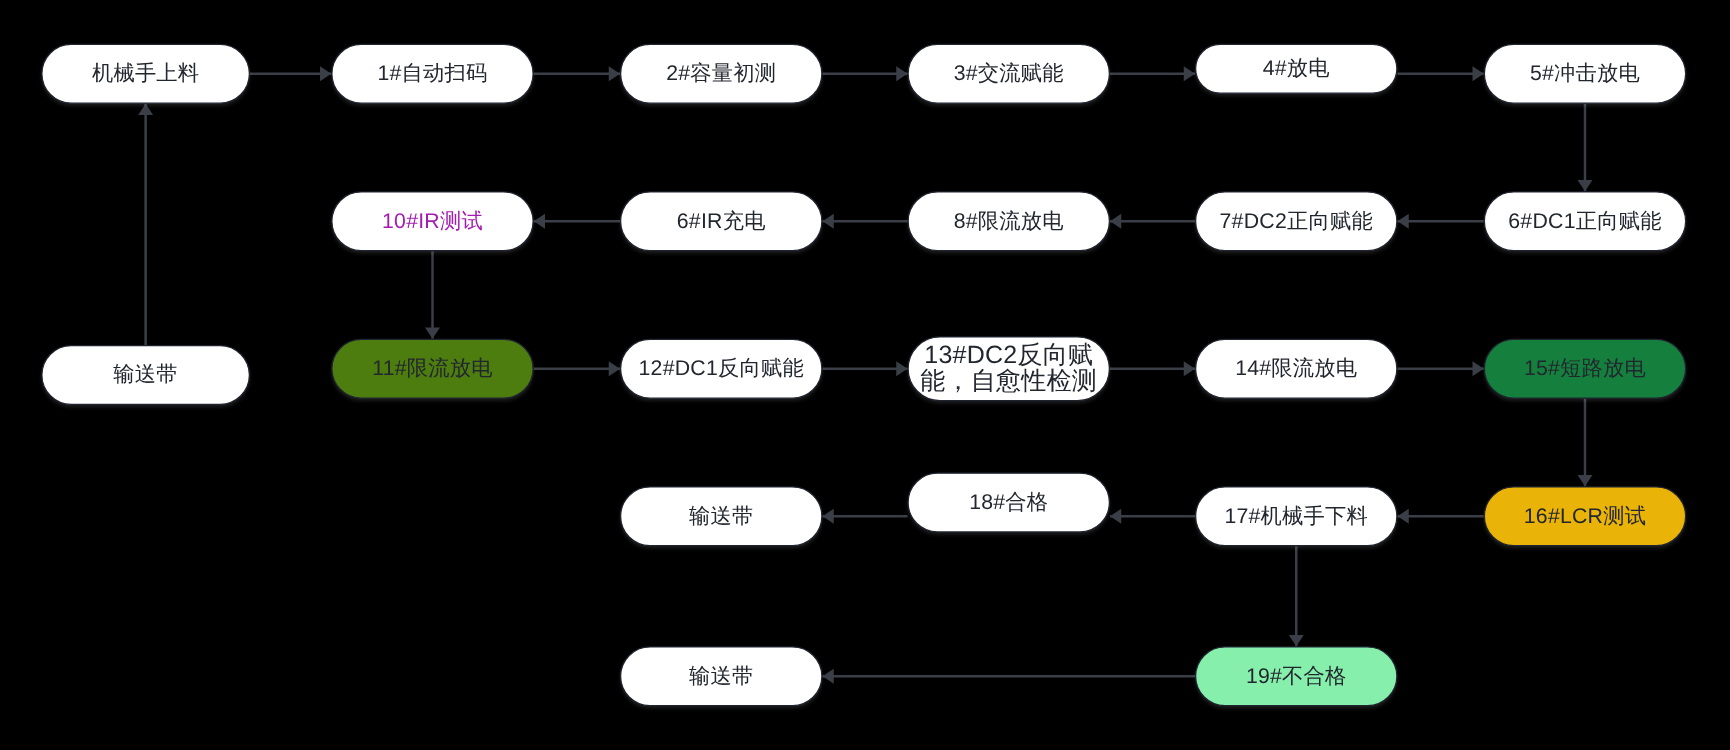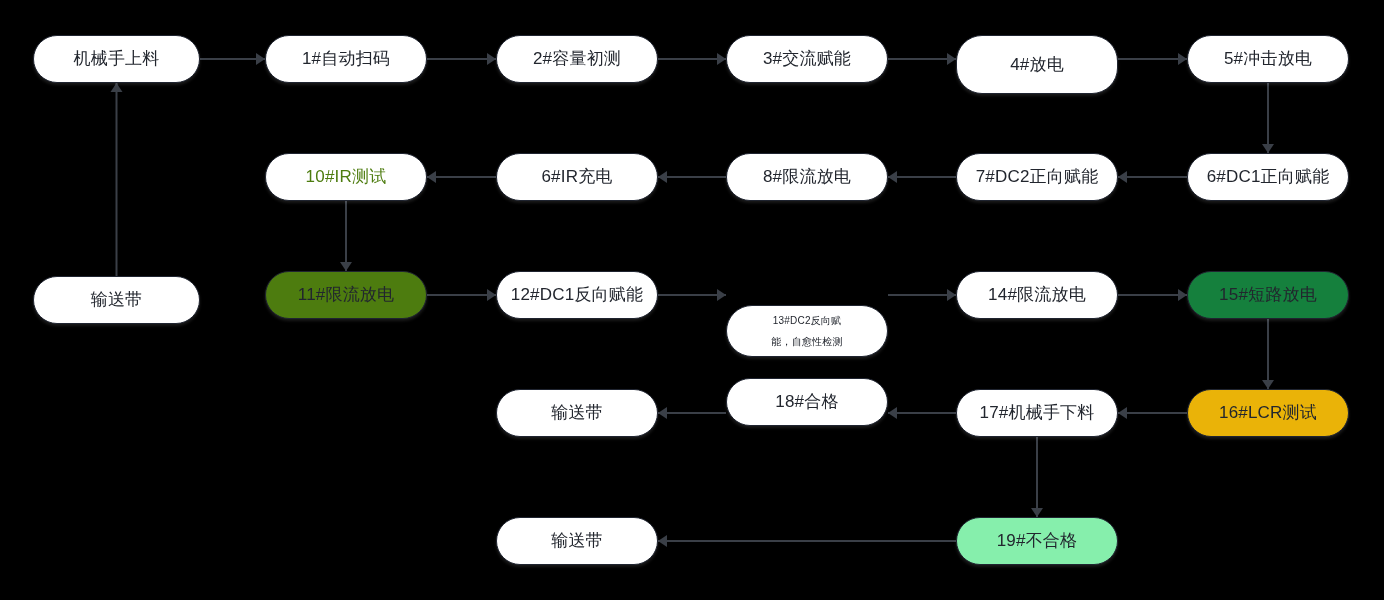--- a/index.html
+++ b/index.html
@@ -36,23 +36,22 @@
     color: #22262e;
     font-size: 17px;
     line-height: 24px;
     letter-spacing: 0.2px;
     box-shadow: 0 2px 3px rgba(255,255,255,0.10);
     white-space: pre-line;
     padding: 0 6px;
     z-index: 2;
   }
   .node.two-line {
-    font-size: 10px;
+    font-size: 20px;
     line-height: 21px;
-    margin-top: 36px;
   }
 </style>
 </head>
 <body>
 
 <div id="canvas">
   <svg id="edge-layer" viewBox="0 0 1384 600" width="1384" height="600">
       <line x1="200" y1="59" x2="265" y2="59" stroke="#3a3f47" stroke-width="2"></line>
       <polygon points="265,59 256,53 256,65" fill="#3a3f47"></polygon>
       <line x1="427" y1="59" x2="496" y2="59" stroke="#3a3f47" stroke-width="2"></line>
@@ -96,27 +95,27 @@
       <line x1="956" y1="541" x2="658" y2="541" stroke="#3a3f47" stroke-width="2"></line>
       <polygon points="658,541 667,535 667,547" fill="#3a3f47"></polygon>
       <line x1="116.5" y1="276" x2="116.5" y2="83" stroke="#3a3f47" stroke-width="2"></line>
       <polygon points="116.5,83 110.5,92 122.5,92" fill="#3a3f47"></polygon>
     </svg>
   <div id="node-layer">
       <div class="node" style="left: 33px; top: 35px; width: 167px; height: 48px; border-color: rgb(31, 36, 48); background: rgb(255, 255, 255); color: rgb(34, 38, 46);">机械手上料</div>
       <div class="node" style="left: 265px; top: 35px; width: 162px; height: 48px; border-color: rgb(31, 36, 48); background: rgb(255, 255, 255); color: rgb(34, 38, 46);">1#自动扫码</div>
       <div class="node" style="left: 496px; top: 35px; width: 162px; height: 48px; border-color: rgb(31, 36, 48); background: rgb(255, 255, 255); color: rgb(34, 38, 46);">2#容量初测</div>
       <div class="node" style="left: 726px; top: 35px; width: 162px; height: 48px; border-color: rgb(31, 36, 48); background: rgb(255, 255, 255); color: rgb(34, 38, 46);">3#交流赋能</div>
-      <div class="node" style="left: 956px; top: 35px; width: 162px; height: 59px; border-color: rgb(31, 36, 48); background: rgb(255, 255, 255); color: rgb(34, 38, 46);">4#放电</div>
+      <div class="node" style="left: 956px; top: 35px; width: 162px; height: 40px; border-color: rgb(31, 36, 48); background: rgb(255, 255, 255); color: rgb(34, 38, 46);">4#放电</div>
       <div class="node" style="left: 1187px; top: 35px; width: 162px; height: 48px; border-color: rgb(31, 36, 48); background: rgb(255, 255, 255); color: rgb(34, 38, 46);">5#冲击放电</div>
       <div class="node" style="left: 1187px; top: 153px; width: 162px; height: 48px; border-color: rgb(31, 36, 48); background: rgb(255, 255, 255); color: rgb(34, 38, 46);">6#DC1正向赋能</div>
       <div class="node" style="left: 956px; top: 153px; width: 162px; height: 48px; border-color: rgb(31, 36, 48); background: rgb(255, 255, 255); color: rgb(34, 38, 46);">7#DC2正向赋能</div>
       <div class="node" style="left: 726px; top: 153px; width: 162px; height: 48px; border-color: rgb(31, 36, 48); background: rgb(255, 255, 255); color: rgb(34, 38, 46);">8#限流放电</div>
       <div class="node" style="left: 496px; top: 153px; width: 162px; height: 48px; border-color: rgb(31, 36, 48); background: rgb(255, 255, 255); color: rgb(34, 38, 46);">6#IR充电</div>
-      <div class="node" style="left: 265px; top: 153px; width: 162px; height: 48px; border-color: rgb(31, 36, 48); background: rgb(255, 255, 255); color: #4d7c0f;">10#IR测试</div>
+      <div class="node" style="left: 265px; top: 153px; width: 162px; height: 48px; border-color: rgb(31, 36, 48); background: rgb(255, 255, 255); color: #a21caf;">10#IR测试</div>
       <div class="node" style="left: 33px; top: 276px; width: 167px; height: 48px; border-color: rgb(31, 36, 48); background: rgb(255, 255, 255); color: rgb(34, 38, 46);">输送带</div>
       <div class="node" style="left: 265px; top: 271px; width: 162px; height: 48px; border-color: rgb(31, 36, 48); background: #4d7c0f; color: rgb(34, 38, 46);">11#限流放电</div>
       <div class="node" style="left: 496px; top: 271px; width: 162px; height: 48px; border-color: rgb(31, 36, 48); background: rgb(255, 255, 255); color: rgb(34, 38, 46);">12#DC1反向赋能</div>
       <div class="node two-line" style="left: 726px; top: 269px; width: 162px; height: 52px; border-color: rgb(31, 36, 48); background: rgb(255, 255, 255); color: rgb(34, 38, 46);">13#DC2反向赋
 能，自愈性检测</div>
       <div class="node" style="left: 956px; top: 271px; width: 162px; height: 48px; border-color: rgb(31, 36, 48); background: rgb(255, 255, 255); color: rgb(34, 38, 46);">14#限流放电</div>
       <div class="node" style="left: 1187px; top: 271px; width: 162px; height: 48px; border-color: rgb(31, 36, 48); background: #15803d; color: rgb(34, 38, 46);">15#短路放电</div>
       <div class="node" style="left: 1187px; top: 389px; width: 162px; height: 48px; border-color: rgb(31, 36, 48); background: #eab308; color: rgb(34, 38, 46);">16#LCR测试</div>
       <div class="node" style="left: 956px; top: 389px; width: 162px; height: 48px; border-color: rgb(31, 36, 48); background: rgb(255, 255, 255); color: rgb(34, 38, 46);">17#机械手下料</div>
       <div class="node" style="left: 726px; top: 378px; width: 162px; height: 48px; border-color: rgb(31, 36, 48); background: rgb(255, 255, 255); color: rgb(34, 38, 46);">18#合格</div>

